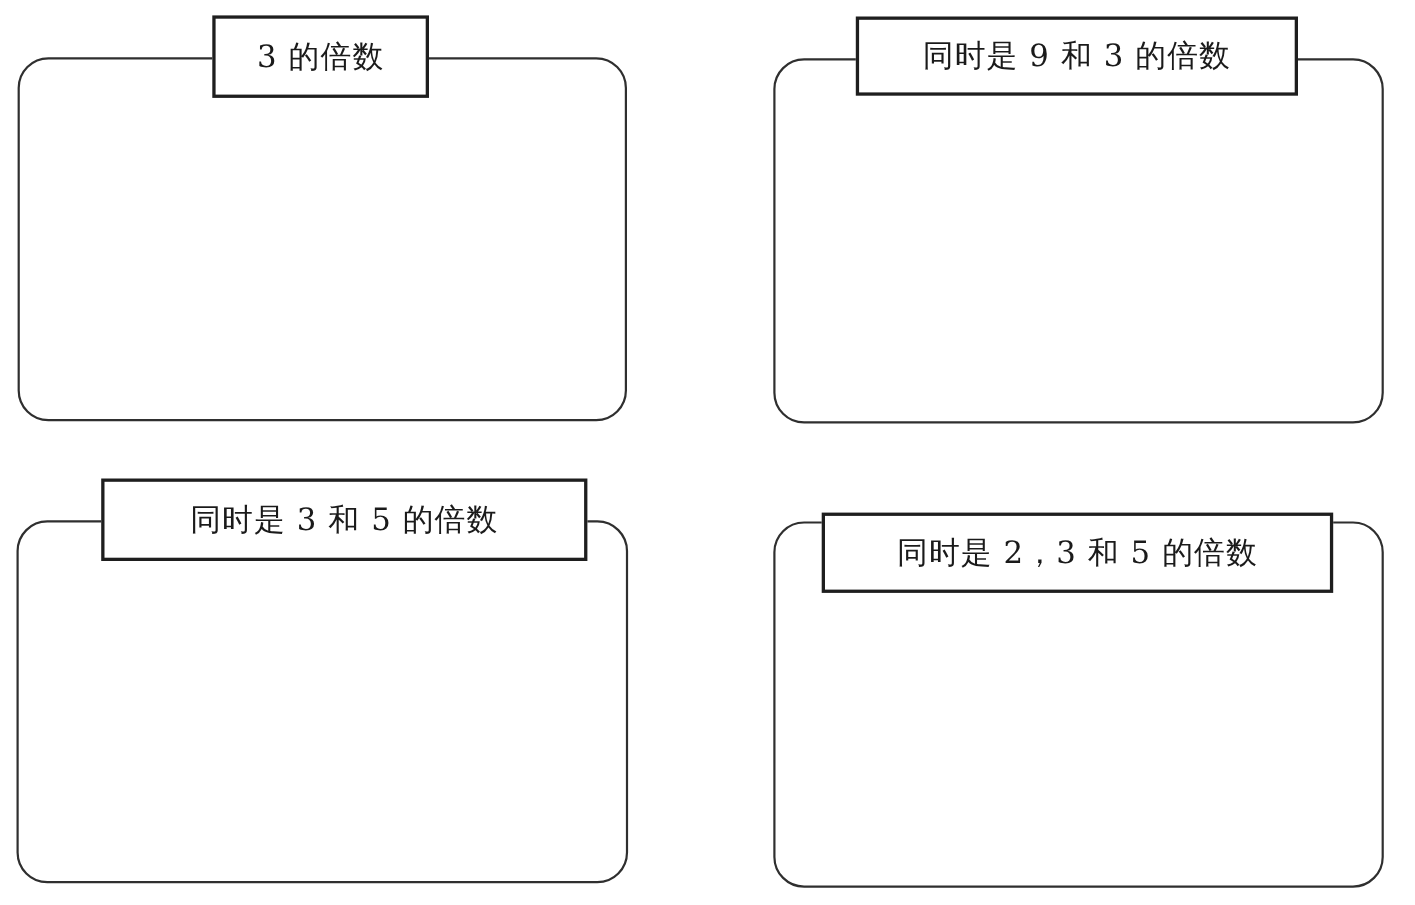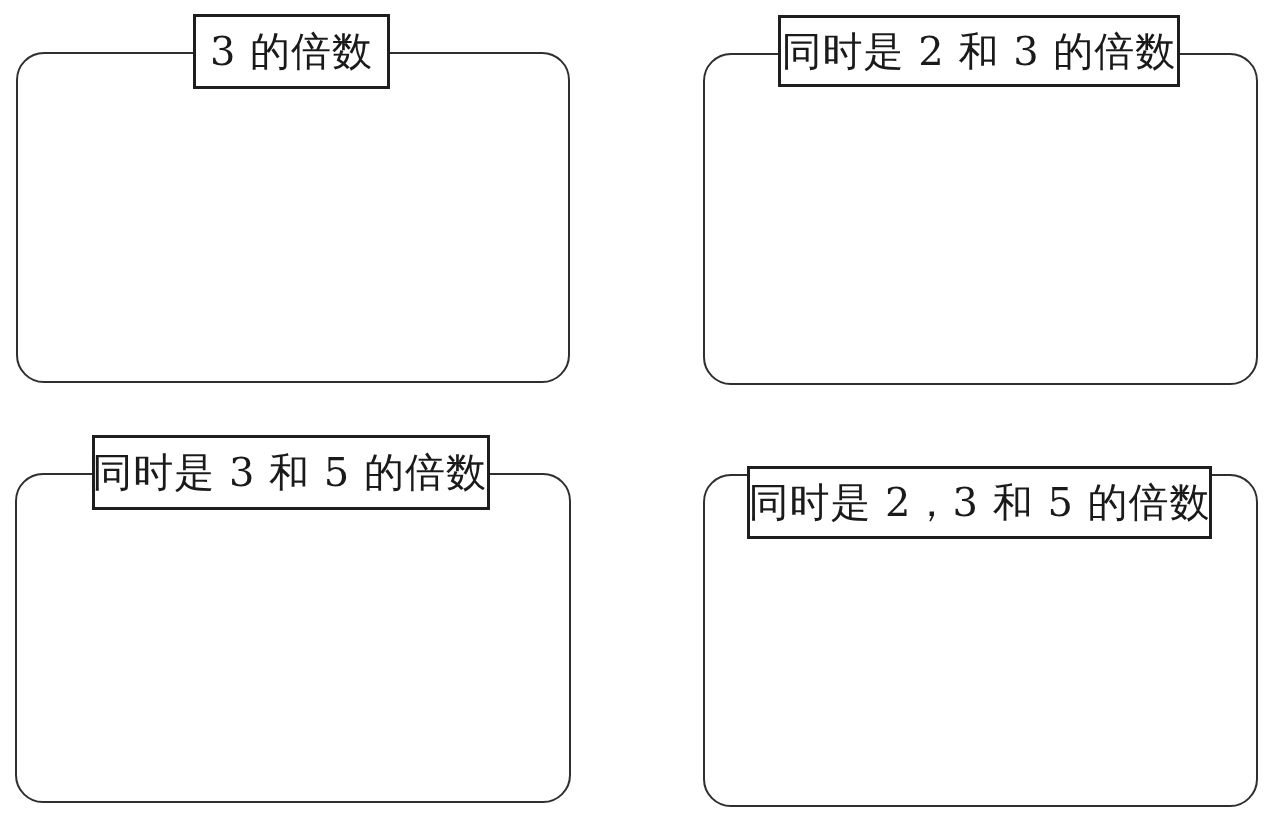--- a/index.html
+++ b/index.html
@@ -24,51 +24,51 @@
     box-sizing: border-box;
   }
   .labelbox {
     position: absolute;
     border: 3px solid #1e1e1e;
     background: #ffffff;
     box-sizing: border-box;
     display: flex;
     align-items: center;
     justify-content: center;
-    font-size: 40px;
+    font-size: 28px;
     letter-spacing: 1px;
     white-space: nowrap;
     z-index: 2;
   }
   
   .bigbox.tl { left: 16px;  top: 52px;  width: 554px; height: 331px; }
   .labelbox.tl { left: 193px; top: 14px;  width: 197px; height: 75px; }
   
   .bigbox.tr { left: 703px; top: 53px;  width: 555px; height: 332px; }
   .labelbox.tr { left: 778px; top: 15px;  width: 402px; height: 72px; }
   
   .bigbox.bl { left: 15px;  top: 473px; width: 556px; height: 330px; }
-  .labelbox.bl { left: 92px;  top: 435px; width: 398px; height: 75px; justify-content: flex-end; }
+  .labelbox.bl { left: 92px;  top: 435px; width: 442px; height: 75px; }
   
   .bigbox.br { left: 703px; top: 474px; width: 555px; height: 333px; }
   .labelbox.br { left: 747px; top: 438px; width: 465px; height: 73px; margin-top: 28px; }
 </style>
 </head>
 <body>
 
 <div class="page">
 
   <div class="bigbox tl"></div>
   <div class="labelbox tl">
     <span>3 的倍数</span>
   </div>
 
   <div class="bigbox tr"></div>
   <div class="labelbox tr">
-    <span>同时是 2 和 3 的倍数</span>
+    <span>同时是 9 和 3 的倍数</span>
   </div>
 
   <div class="bigbox bl"></div>
   <div class="labelbox bl">
     <span>同时是 3 和 5 的倍数</span>
   </div>
 
   <div class="bigbox br"></div>
   <div class="labelbox br">
     <span>同时是 2，3 和 5 的倍数</span>

